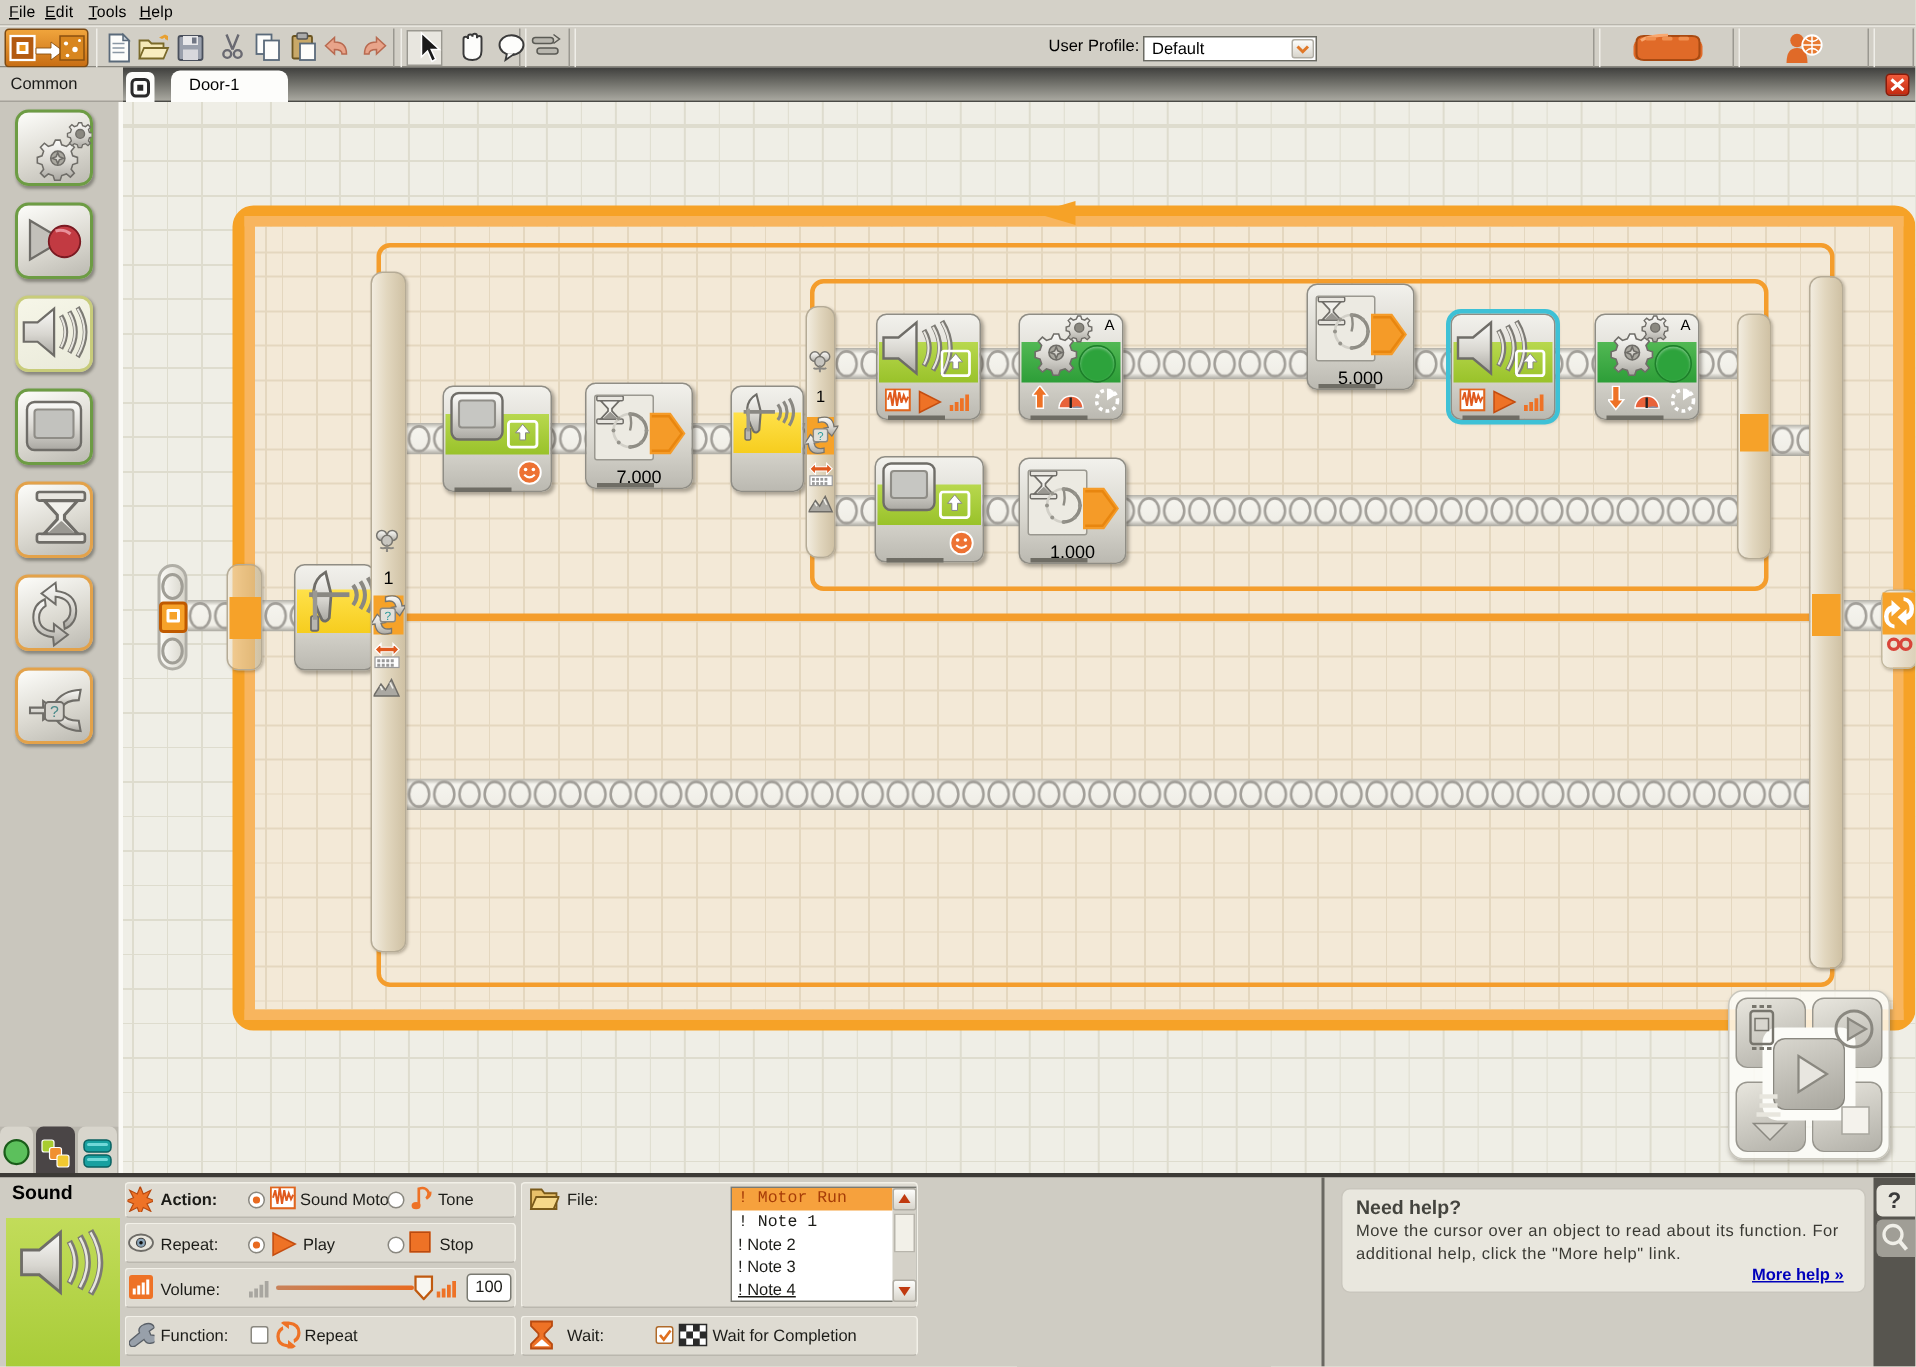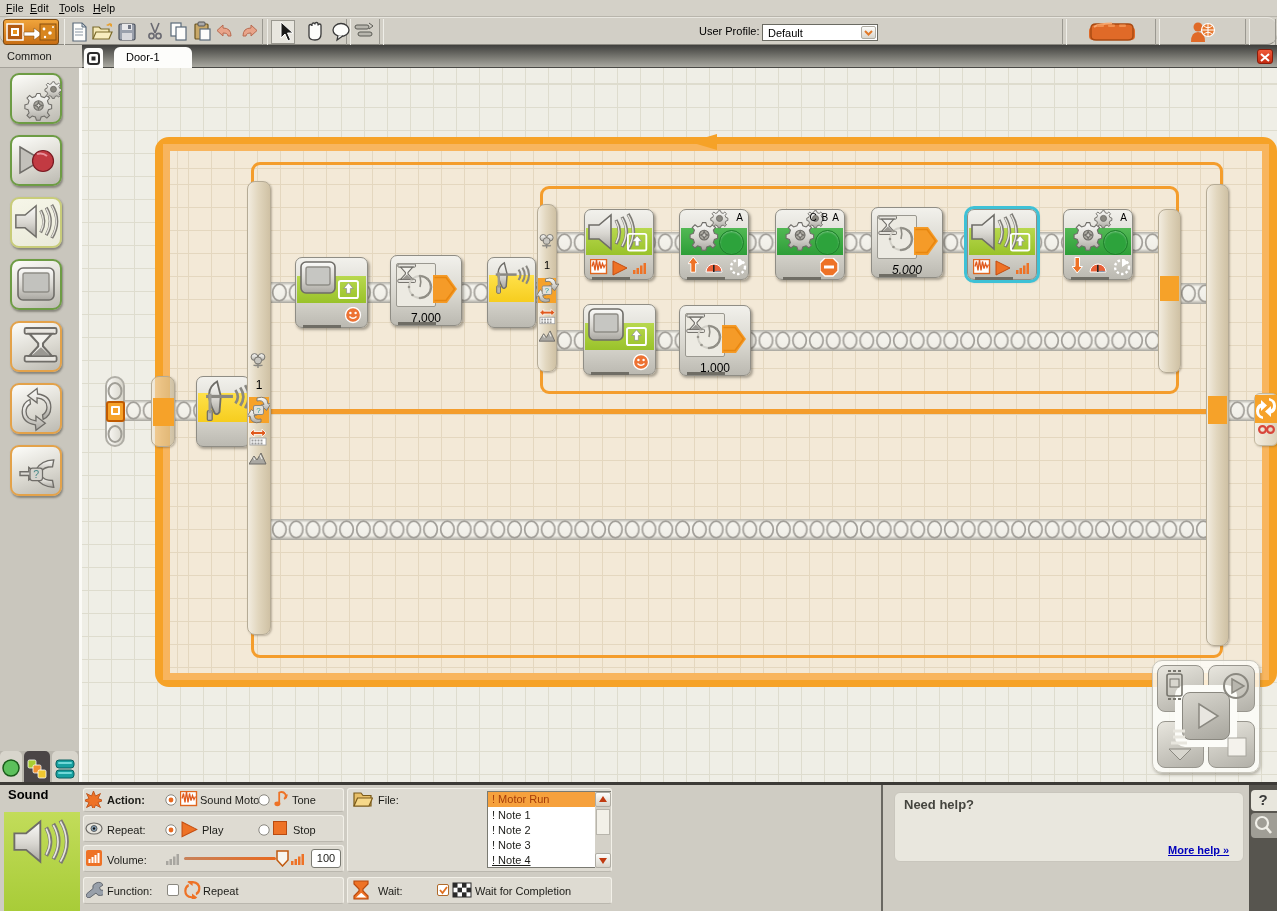--- a/index.html
+++ b/index.html
@@ -2,21 +2,21 @@
 <html><head>
 <meta charset="utf-8">
 <style>
 *{margin:0;padding:0;box-sizing:border-box;}
 html,body{width:1277px;height:911px;overflow:hidden;}
 body{font-family:"Liberation Sans",sans-serif;position:relative;background:#d2cfc6;}
 .abs{position:absolute;}
 
 #menubar{left:0;top:0;width:1277px;height:17px;background:#d4d1c8;font-size:10.5px;color:#000;border-bottom:1px solid #b8b5ac;}
 #menubar span{position:absolute;top:2px;letter-spacing:0.2px;}
-#toolbar{left:0;top:17px;width:1277px;height:28px;background:#d2cfc6;border-top:1px solid #e8e6df;border-bottom:1px solid #8a8880;border-radius:10px;}
+#toolbar{left:0;top:17px;width:1277px;height:28px;background:#d2cfc6;border-top:1px solid #e8e6df;border-bottom:1px solid #8a8880;}
 .tpanel{position:absolute;top:1px;height:26px;border-left:1px solid #efeee8;border-right:1px solid #9a9890;}
 
 #tabbar{left:82px;top:45px;width:1195px;height:23px;background:linear-gradient(180deg,#3f3f3d,#6e6e68 45%,#a9a8a0);border-bottom:1px solid #4a4a46;}
 #ptabhead{left:0;top:45px;width:82px;height:23px;background:#d4d1c8;font-size:11px;color:#1a1a18;border-bottom:1px solid #a5a29a;}
 
 #palette{left:0;top:68px;width:80px;height:683px;background:#c9c6bd;}
 #palette .pbtn{position:absolute;left:10px;width:52px;height:51px;border-radius:9px;background:linear-gradient(160deg,#fdfdfa,#dcdad2 55%,#bcbab2);border:2px solid #6d9c44;box-shadow:1px 1.5px 2px rgba(60,60,50,.45);}
 #palette .orangeb{border-color:#e3a24a;}
 #ptabs{left:0;top:751px;width:80px;height:31px;background:#b9b6ad;}
 #botline{left:0;top:782px;width:1277px;height:3px;background:#3c3a36;}
@@ -564,33 +564,21 @@
         <use href="#oarrup" transform="scale(0.95)"></use>
       </svg>
  <svg style="left:25px;top:50px" width="19" height="14">
         <use href="#gaugei"></use>
       </svg>
  <svg style="left:50px;top:49px" width="17" height="17">
         <use href="#dashclk"></use>
       </svg>
  <div style="left:7px;top:67px;width:38px;height:3px;background:#6f6d65;"></div>
 </div>
-    <div class="blk" style="left:693px;top:141px;">
- <div class="band bandg" style="top:18px;height:27px;"></div>
- <svg style="left:1px;top:0px" width="50" height="46">
-        <use href="#gears" transform="translate(1,4) scale(1.08)"></use>
-      </svg>
- <div class="gcirc" style="left:39px;top:20px;"></div>
- <div style="right:4px;top:2px;font-size:10px;color:#000;font-family:'Liberation Sans';letter-spacing:1px;">C B A</div>
- <svg style="left:44px;top:48px" width="19" height="19">
-        <use href="#stopsign"></use>
-      </svg>
- <div style="left:7px;top:67px;width:38px;height:3px;background:#6f6d65;"></div>
-</div>
-    <div class="blk" style="left:789px;top:139px;width:72px;font-style:italic;">
+    <div class="blk" style="left:789px;top:121px;width:72px;">
  <div style="left:5px;top:7px;width:40px;height:44px;background:#eceae2;border:1.5px solid #9a9890;border-radius:2px;"></div>
  <svg style="left:6px;top:8px" width="22" height="24">
         <use href="#hourgl" transform="scale(0.88)"></use>
       </svg>
  <svg style="left:15px;top:17px" width="30" height="30">
         <circle cx="14" cy="14" r="11" fill="none" stroke="#d2d0c8" stroke-width="1.8"></circle>
         <path d="M14 3 A11 11 0 0 1 14 25" fill="none" stroke="#8e8c84" stroke-width="2.2"></path>
         <path d="M14 3 Q15.5 9 14 14" stroke="#8e8c84" stroke-width="1.6" fill="none"></path>
         <g fill="#96948c">
           <circle cx="14" cy="3" r="1.3"></circle>
@@ -835,22 +823,22 @@
     </svg>
  <div style="left:203px;top:100px;">Repeat</div>
 
  <div class="crow" style="left:347px;top:3px;width:265px;height:84px;"></div>
  <svg style="left:353px;top:6px" width="20" height="17">
       <path d="M1 15 V2 h7 l2 2.5 h8 V15z" fill="#e8c06a" stroke="#7a5a1a" stroke-width="1.2"></path>
       <path d="M1 15 L4.5 7 h15 L16 15z" fill="#f6d88a" stroke="#7a5a1a" stroke-width="1.2"></path>
     </svg>
  <div style="left:378px;top:9px;">File:</div>
  <div style="left:487px;top:6px;width:124px;height:77px;background:#fff;border:1px solid #7a7a72;font-size:11px;">
-   <div style="left:0;top:0;width:107px;height:15px;background:#f6a13d;color:#a63c08;padding:1px 0 0 4px;">! Motor Run</div>
-   <div style="left:4px;top:17px;">! Note 1</div>
+   <div style="left:0;top:0;width:107px;height:15px;background:#f6a13d;color:#a63c08;padding:1px 0 0 4px;font-family:Liberation Mono, monospace;">! Motor Run</div>
+   <div style="left:4px;top:17px;font-family:Liberation Mono, monospace;">! Note 1</div>
    <div style="left:4px;top:32px;">! Note 2</div>
    <div style="left:4px;top:47px;">! Note 3</div>
    <div style="left:4px;top:62px;text-decoration:underline;">! Note 4</div>
    <div style="left:107px;top:0;width:16px;height:76px;background:#d4d1c8;">
      <div style="left:0px;top:0px;width:16px;height:15px;background:linear-gradient(180deg,#fdfdfb,#d8d5cc);border:1px solid #b0ada4;border-radius:2px;">
           <svg width="14" height="13">
             <path d="M7 3 L11 9 H3 Z" fill="#c03a10"></path>
           </svg>
         </div>
      <div style="left:1px;top:17px;width:14px;height:26px;background:#f2f0e8;border:1px solid #b8b5ac;"></div>
@@ -882,20 +870,21 @@
         <rect x="14.5" y="7.66" width="4.5" height="4.66"></rect>
         <rect x="1" y="12.33" width="4.5" height="4.66"></rect>
         <rect x="10" y="12.33" width="4.5" height="4.66"></rect>
       </g>
     </svg>
  <div style="left:475px;top:100px;">Wait for Completion</div>
 
  <div style="left:881px;top:0;width:2px;height:126px;background:#6a6862;"></div>
  <div style="left:894px;top:7px;width:350px;height:70px;background:#e9e7de;border:1px solid #c9c6bd;border-radius:6px;"></div>
  <div style="left:904px;top:12px;font-size:13px;font-weight:bold;color:#44443e;">Need help?</div>
+ <div style="left:904px;top:29px;width:338px;font-size:11px;color:#3a3a34;letter-spacing:0.4px;line-height:15px;">Move the cursor over an object to read about its function. For additional help, click the "More help" link.</div>
  <div style="left:1168px;top:59px;font-size:11px;color:#0000bb;text-decoration:underline;font-weight:bold;">More help »</div>
  <div style="left:1249px;top:0;width:28px;height:126px;background:#57554f;"></div>
  <div style="left:1251px;top:5px;width:26px;height:21px;background:#e8e6dd;border-radius:4px 0 0 4px;">
       <svg width="24" height="20">
         <text x="12" y="15" text-anchor="middle" font-size="15" font-weight="bold" fill="#3a3a3a" font-family="Liberation Sans">?</text>
       </svg>
     </div>
  <div style="left:1251px;top:28px;width:26px;height:25px;background:#a09e96;border-radius:4px 0 0 4px;">
       <svg width="24" height="24">
         <circle cx="11" cy="10" r="6" fill="none" stroke="#f0efe8" stroke-width="2.2"></circle>

